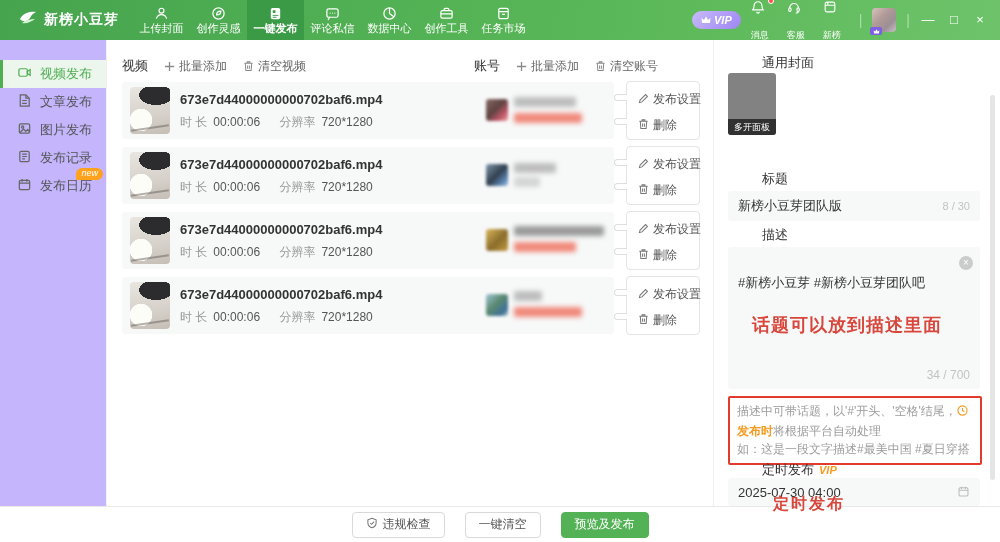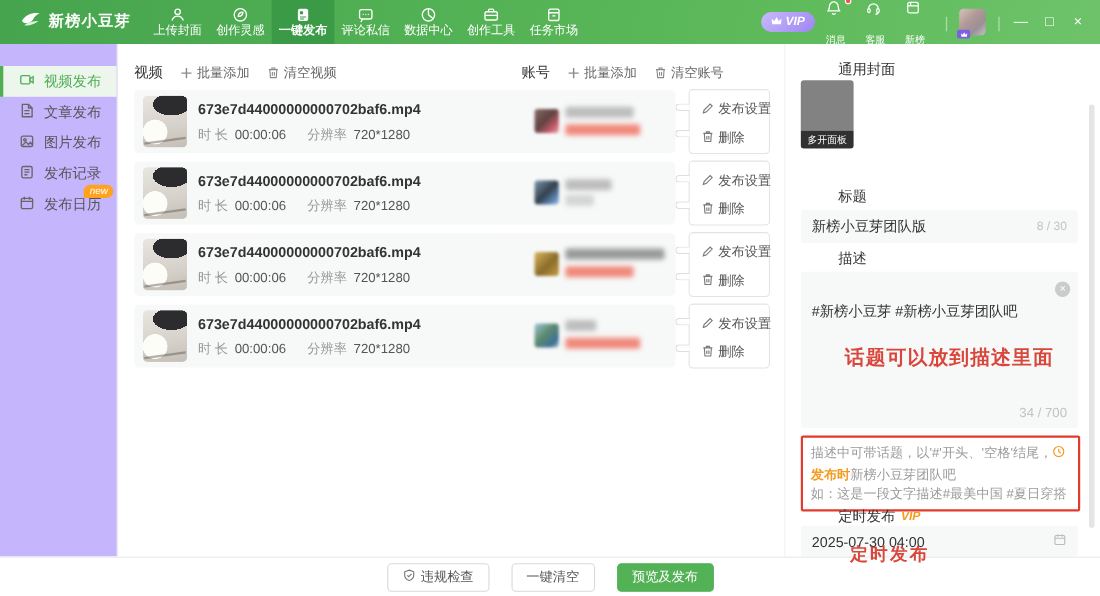--- a/index.html
+++ b/index.html
@@ -86,21 +86,21 @@
   .cover-strip { position:absolute; left:0; right:0; bottom:0; height:16px; background:rgba(35,35,35,.85); color:#fff; font-size:9px; text-align:center; line-height:16px; }
   .cover-hint { position:absolute; left:14px; top:102px; width:252px; font-size:12px; color:#a6a6a6; line-height:1.7; }
   .p-input { position:absolute; left:14px; width:252px; background:#f7f8f8; border-radius:3px; font-size:13px; color:#333; display:flex; align-items:center; padding:0 10px; }
   .title-input { top:151px; height:30px; }
   .input-counter { margin-left:auto; font-size:11px; color:#c3c3c3; }
   .desc-box { position:absolute; left:14px; top:207px; width:252px; height:142px; background:#f7f8f8; border-radius:3px; padding:9px 10px; font-size:13px; color:#333; }
   .desc-line2 { margin-top:18px; }
   .clear-ic { position:absolute; right:7px; top:9px; width:14px; height:14px; border-radius:50%; background:#cbcbcb; color:#fff; font-size:10px; line-height:14px; text-align:center; cursor:pointer; }
   .desc-counter { position:absolute; right:10px; bottom:7px; font-size:12px; color:#c3c3c3; }
   .annot { color:#d9473c; font-family:"DejaVu Serif", serif; font-weight:bold; }
-  .annot-topic { position:absolute; left:40px; top:66px; font-size:18px; letter-spacing:1px; }
+  .annot-topic { position:absolute; left:24px; top:66px; font-size:18px; letter-spacing:1px; }
   .hint-box { position:absolute; left:14px; top:356px; width:254px; border:2px solid #e23b2e; border-radius:2px; padding:4px 7px; font-size:12px; color:#9b9b9b; line-height:1.55; }
   .hl-orange { color:#f59b22; font-weight:bold; }
   .clock-ic { display:inline-block; vertical-align:-1px; }
   .sched-label { top:421px; display:flex; align-items:center; gap:5px; }
   .vip-tag { color:#f59b22; font-size:11px; font-weight:bold; font-style:italic; }
   .sched-input { top:438px; height:28px; }
   .p-scrollbar { position:absolute; right:5px; top:55px; width:5px; height:385px; background:#e5e5e5; border-radius:3px; }
 
   
   .bottombar { position:absolute; left:0; right:0; bottom:0; height:36px; background:#fff; border-top:1px solid #e9e9e9;
@@ -455,21 +455,21 @@
       <div class="desc-line2">#新榜小豆芽 #新榜小豆芽团队吧</div>
       <span class="clear-ic">×</span>
       <div class="annot annot-topic">话题可以放到描述里面</div>
       <div class="desc-counter">34 / 700</div>
     </div>
 
     <div class="hint-box">
       <span>描述中可带话题，以'#'开头、'空格'结尾，</span><span class="clock-ic"><svg width="11" height="11" viewBox="0 0 12 12" fill="none" stroke="#f59b22" stroke-width="1.2">
             <circle cx="6" cy="6" r="5"></circle>
             <path d="M6 3.2V6l2 1.4"></path>
-          </svg></span> <span class="hl-orange">发布时</span><span>新榜小豆芽团队吧</span>
+          </svg></span> <span class="hl-orange">发布时</span><span>将根据平台自动处理</span>
       <br>
       <span>如：这是一段文字描述#最美中国 #夏日穿搭</span>
     </div>
 
     <div class="p-label sched-label">
       <span>定时发布</span>
       <span class="vip-tag">VIP</span>
     </div>
     <div class="p-input sched-input">
       <span>2025-07-30 04:00</span>

